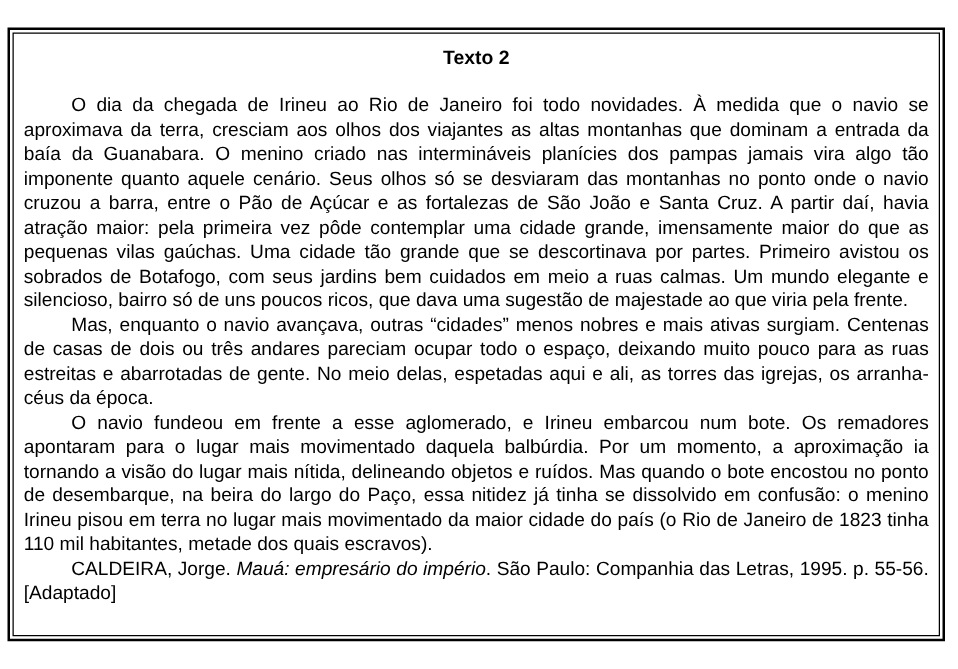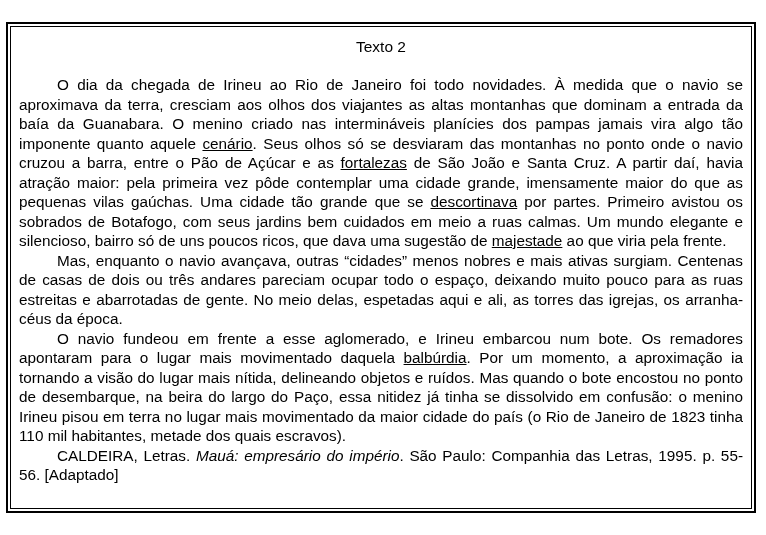--- a/index.html
+++ b/index.html
@@ -25,47 +25,47 @@
   }
   .frame-inner {
     width: 100%;
     height: 100%;
     box-sizing: border-box;
     border: 1px solid #000000;
     padding: 8px 8px 6px 8px;
   }
   .doc-title {
     text-align: center;
-    font-weight: normal;
+    font-weight: bold;
     font-size: 15.5px;
     line-height: 19px;
     margin: 2px 0 19px 0;
   }
   .bodytext p {
     margin: 0;
     text-align: justify;
     text-indent: 38px;
     font-size: 15.3px;
     line-height: 19.5px;
   }
-  .u { text-decoration: underline; }
+  .u { }
   .i { font-style: italic; margin-top: 16px; }
   .citation {
     margin-top: 27px;
     font-size: 13.3px;
     line-height: 16px;
     text-align: left;
   }
 </style>
 </head>
 <body>
 
 <div class="frame-outer">
   <div class="frame-inner">
     <div class="doc-title">Texto 2</div>
     <div class="bodytext">
       <p><span>O dia da chegada de Irineu ao Rio de Janeiro foi todo novidades. À medida que o navio se aproximava da terra, cresciam aos olhos dos viajantes as altas montanhas que dominam a entrada da baía da Guanabara. O menino criado nas intermináveis planícies dos pampas jamais vira algo tão imponente quanto aquele </span><span class="u">cenário</span><span>. Seus olhos só se desviaram das montanhas no ponto onde o navio cruzou a barra, entre o Pão de Açúcar e as </span><span class="u">fortalezas</span><span> de São João e Santa Cruz. A partir daí, havia atração maior: pela primeira vez pôde contemplar uma cidade grande, imensamente maior do que as pequenas vilas gaúchas. Uma cidade tão grande que se </span><span class="u">descortinava</span><span> por partes. Primeiro avistou os sobrados de Botafogo, com seus jardins bem cuidados em meio a ruas calmas. Um mundo elegante e silencioso, bairro só de uns poucos ricos, que dava uma sugestão de </span><span class="u">majestade</span><span> ao que viria pela frente.</span></p>
       <p><span>Mas, enquanto o navio avançava, outras “cidades” menos nobres e mais ativas surgiam. Centenas de casas de dois ou três andares pareciam ocupar todo o espaço, deixando muito pouco para as ruas estreitas e abarrotadas de gente. No meio delas, espetadas aqui e ali, as torres das igrejas, os arranha-céus da época.</span></p>
       <p><span>O navio fundeou em frente a esse aglomerado, e Irineu embarcou num bote. Os remadores apontaram para o lugar mais movimentado daquela </span><span class="u">balbúrdia</span><span>. Por um momento, a aproximação ia tornando a visão do lugar mais nítida, delineando objetos e ruídos. Mas quando o bote encostou no ponto de desembarque, na beira do largo do Paço, essa nitidez já tinha se dissolvido em confusão: o menino Irineu pisou em terra no lugar mais movimentado da maior cidade do país (o Rio de Janeiro de 1823 tinha 110 mil habitantes, metade dos quais escravos).</span></p>
-      <p class="citation"><span>CALDEIRA, Letras. </span><span class="i">Mauá: empresário do império</span><span>. São Paulo: Companhia das Letras, 1995. p. 55-56. [Adaptado]</span></p>
+      <p class="citation"><span>CALDEIRA, Jorge. </span><span class="i">Mauá: empresário do império</span><span>. São Paulo: Companhia das Letras, 1995. p. 55-56. [Adaptado]</span></p>
     </div>
   </div>
 </div>
 
 </body></html>

